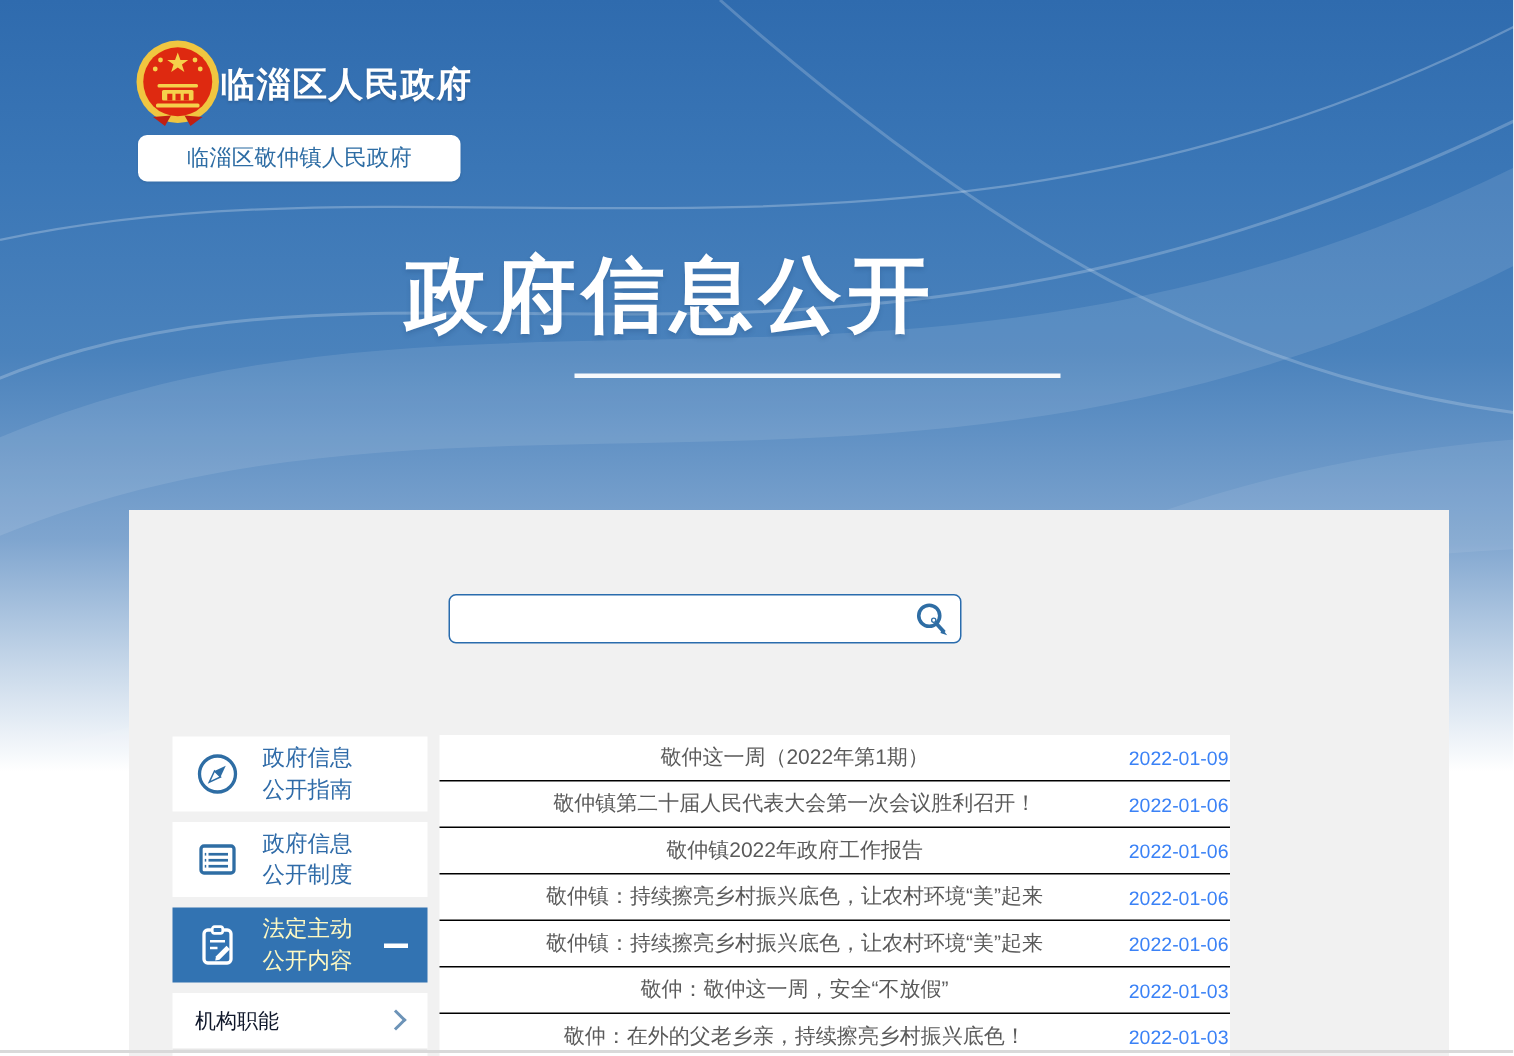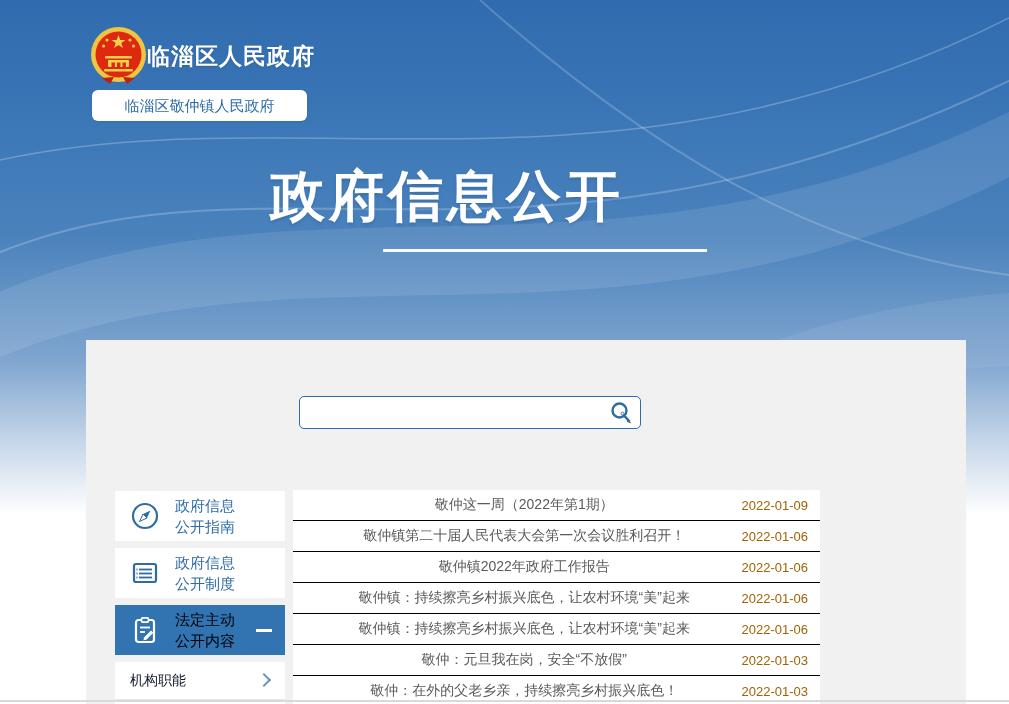--- a/index.html
+++ b/index.html
@@ -43,40 +43,40 @@
   .search-btn{position:absolute;right:6px;top:3px;width:26px;height:26px;cursor:pointer;background:transparent;border:none;padding:0;}
   
   .sidebar{position:absolute;left:29px;top:151px;width:170px;}
   .side-item{
     position:relative;height:50px;background:#ffffff;margin-bottom:7px;cursor:pointer;
     display:flex;align-items:center;
   }
   .side-item .icon{width:32px;margin-left:14px;margin-right:14px;flex:0 0 32px;display:flex;justify-content:center;}
   .side-item .lbl{font-size:15px;line-height:21px;color:#2f6ba8;}
   .side-item.active{background:#3273b2;}
-  .side-item.active .lbl{color:#000000;}
+  .side-item.active .lbl{color:#fef9c3;}
   .minus-bar{position:absolute;right:13px;top:24px;width:16px;height:3px;background:#ffffff;}
   .side-sub{
     position:relative;height:37px;background:#ffffff;border-bottom:1px solid #e7e7e7;
     display:flex;align-items:center;cursor:pointer;
   }
   .side-sub .sub-lbl{font-size:14px;color:#0f172a;margin-left:15px;}
   .chev{
     position:absolute;right:16px;top:13px;width:8px;height:8px;
     border-top:2px solid #3b6fa0;border-right:2px solid #3b6fa0;transform:rotate(45deg);opacity:.75;
   }
   
   .news-list{position:absolute;left:207px;top:150px;width:527px;background:#ffffff;}
   .news-row{
     height:30px;border-bottom:1px solid #000000;display:flex;align-items:center;cursor:pointer;text-align:center;
   }
   .news-row .row-title{
     flex:1;font-size:14px;color:#5a5a5a;padding-left:14px;white-space:nowrap;overflow:hidden;text-overflow:ellipsis;
   }
-  .news-row .row-date{flex:0 0 auto;font-size:13px;color:#a16207;padding-right:12px;}
+  .news-row .row-date{flex:0 0 auto;font-size:13px;color:#3b82f6;padding-right:1px;}
   
   .bottom-line{position:absolute;left:0;top:700px;width:1009px;height:2px;background:#d9d9d9;}
 </style>
 </head>
 <body>
 
 <div class="screen">
 
   <div class="hero">
     <svg class="waves" viewBox="0 0 1009 620" preserveAspectRatio="none">
@@ -212,21 +212,21 @@
     <span class="row-title">敬仲镇：持续擦亮乡村振兴底色，让农村环境“美”起来</span>
     <span class="row-date">2022-01-06</span>
   </div>
 
   <div class="news-row">
     <span class="row-title">敬仲镇：持续擦亮乡村振兴底色，让农村环境“美”起来</span>
     <span class="row-date">2022-01-06</span>
   </div>
 
   <div class="news-row">
-    <span class="row-title">敬仲：元旦我在岗，安全“不放假”</span>
+    <span class="row-title">敬仲：敬仲这一周，安全“不放假”</span>
     <span class="row-date">2022-01-03</span>
   </div>
 
   <div class="news-row">
     <span class="row-title">敬仲：在外的父老乡亲，持续擦亮乡村振兴底色！</span>
     <span class="row-date">2022-01-03</span>
   </div>
 </div>
 
   </div>

